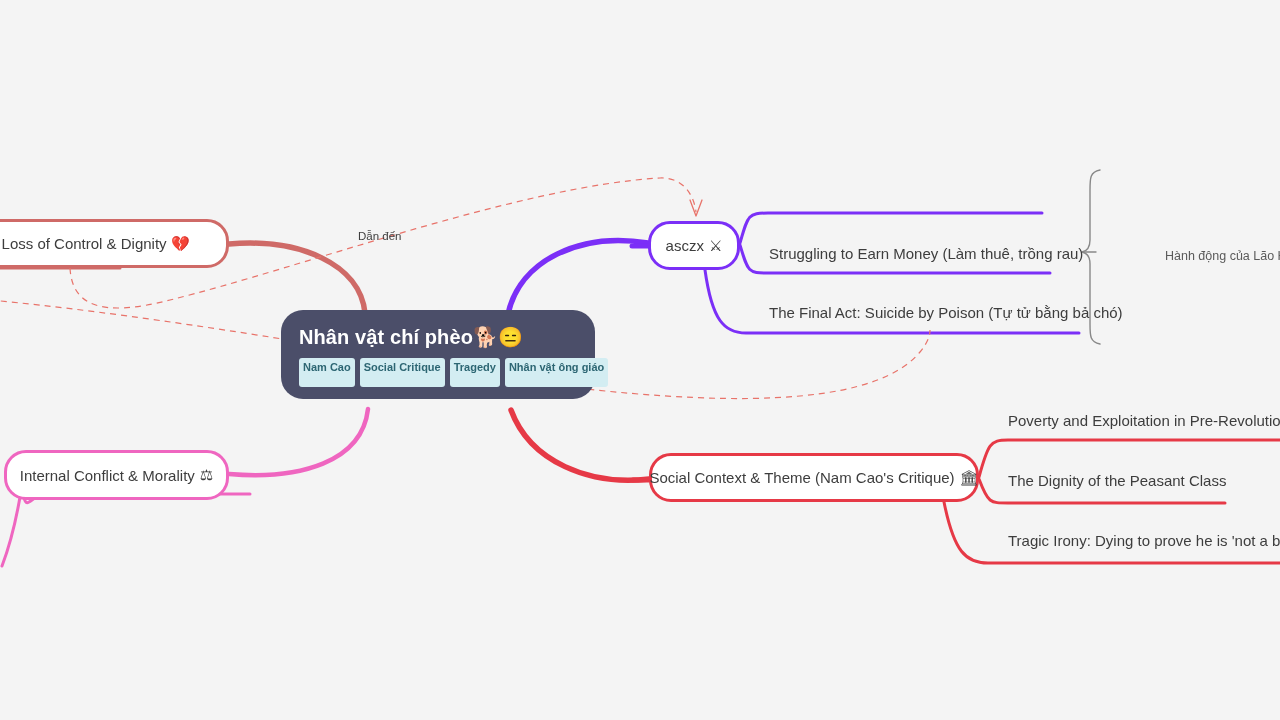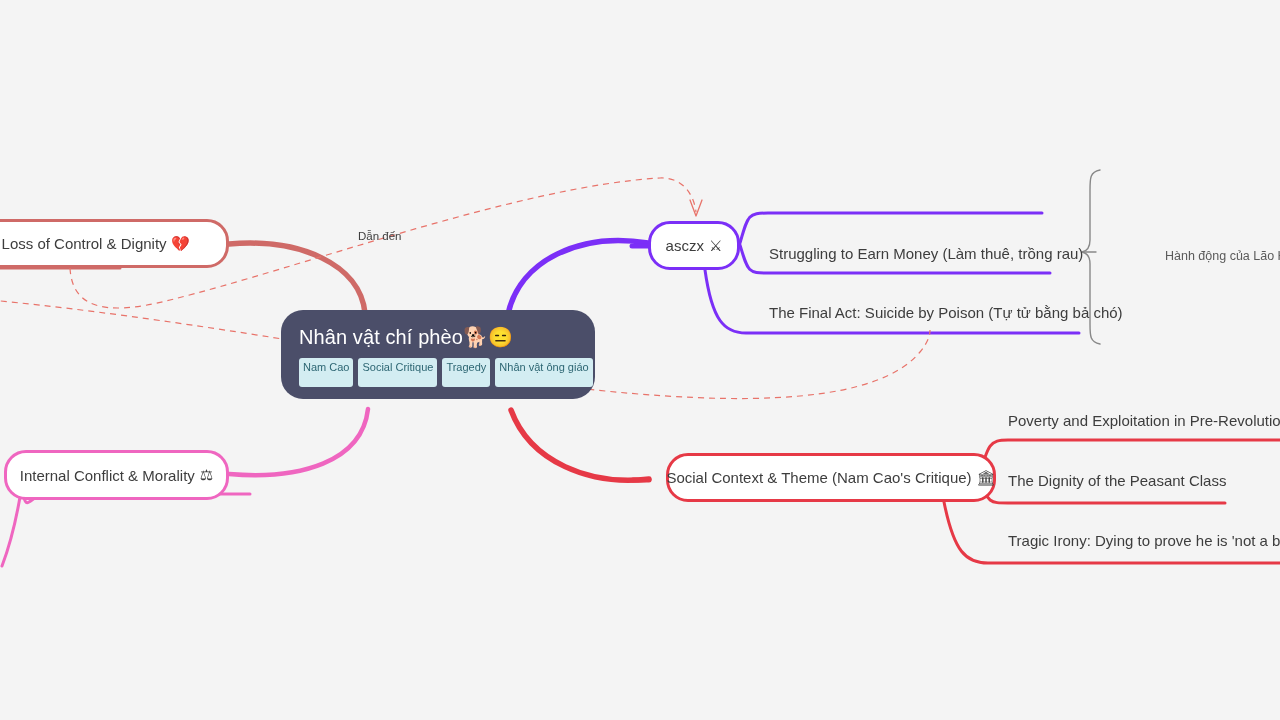--- a/index.html
+++ b/index.html
@@ -32,20 +32,21 @@
   .central-node {
     position: absolute;
     left: 281px;
     top: 310px;
     width: 314px;
     box-sizing: border-box;
     background: #4b4e69;
     border-radius: 22px;
     padding: 14px 18px 12px 18px;
     z-index: 6;
+    font-weight: bold;
   }
   .central-title {
     color: #ffffff;
     font-size: 20px;
     line-height: 26px;
     letter-spacing: 0.1px;
     white-space: nowrap;
   }
   .central-tags {
     margin-top: 8px;
@@ -95,21 +96,20 @@
     border-color: #7b2ff7;
     font-size: 15px;
   }
   #node-social {
     left: 649px;
     top: 453px;
     width: 330px;
     height: 49px;
     border-color: #e63946;
     font-size: 15px;
-    margin-left: 17px;
   }
   #node-problem {
     left: -78px;
     top: 219px;
     width: 307px;
     height: 49px;
     border-color: #cf6a67;
     font-size: 15px;
   }
   #node-internal {

